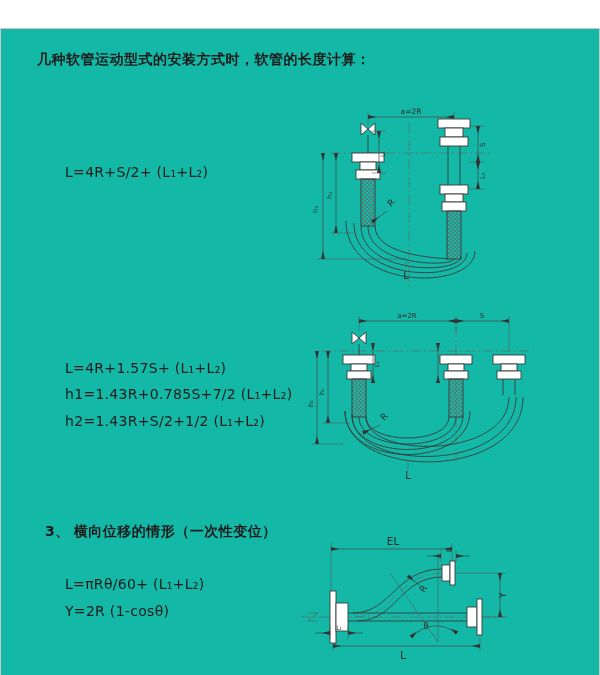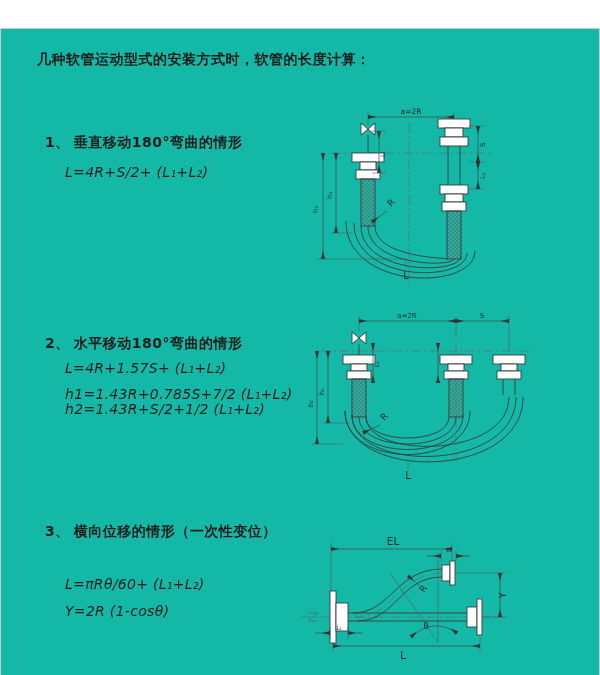--- a/index.html
+++ b/index.html
@@ -14,48 +14,41 @@
     position:absolute;left:36px;top:22px;
     font-size:14px;font-weight:600;letter-spacing:0.5px;
   }
   .sec-heading{
     position:absolute;font-size:14px;font-weight:600;letter-spacing:0.5px;
   }
   .sec-heading .sec-num{margin-right:4px;}
   .formula{
     position:absolute;font-size:14px;font-weight:400;letter-spacing:0.3px;
     white-space:pre;
-    font-style:italic;
   }
   svg{position:absolute;overflow:visible;}
   svg text{font-family:"DejaVu Sans","Liberation Sans",sans-serif;fill:#2b2b2b;}
   .ln{stroke:#3a3a3a;stroke-width:0.9;fill:none;}
   .fit{stroke:#3a3a3a;stroke-width:0.9;fill:#fff;}
   .dim{stroke:#444;stroke-width:0.7;fill:none;}
   .thin{stroke:#555;stroke-width:0.55;fill:none;}
   .cl{stroke:#666;stroke-width:0.6;fill:none;stroke-dasharray:10 3 2 3;}
 </style>
 </head>
 <body>
 
 <div class="page">
 
   <div class="doc-title">几种软管运动型式的安装方式时，软管的长度计算：</div>
 
-  <div class="sec-heading" style="left:44px;top:105px;">
-    <span class="sec-num">1、</span><span>垂直移动180°弯曲的情形</span>
-  </div>
   <div class="formula" style="left:64px;top:135px;">L=4R+S/2+ (L₁+L₂)</div>
 
-  <div class="sec-heading" style="left:44px;top:306px;">
-    <span class="sec-num">2、</span><span>水平移动180°弯曲的情形</span>
-  </div>
   <div class="formula" style="left:64px;top:331px;">L=4R+1.57S+ (L₁+L₂)</div>
   <div class="formula" style="left:64px;top:357px;">h1=1.43R+0.785S+7/2 (L₁+L₂)</div>
-  <div class="formula" style="left:64px;top:372px;text-align:center;">h2=1.43R+S/2+1/2 (L₁+L₂)</div>
+  <div class="formula" style="left:64px;top:384px;text-align:center;">h2=1.43R+S/2+1/2 (L₁+L₂)</div>
 
   <div class="sec-heading" style="left:44px;top:494px;">
     <span class="sec-num">3、</span><span>横向位移的情形（一次性变位）</span>
   </div>
   <div class="formula" style="left:64px;top:547px;">L=πRθ/60+ (L₁+L₂)</div>
   <div class="formula" style="left:64px;top:574px;">Y=2R (1-cosθ)</div>
 
   <svg style="left:300px;top:72px;" width="298" height="192" viewBox="0 0 298 192">
     <defs>
       <marker id="ar1" markerWidth="9" markerHeight="6" refX="8.5" refY="3" orient="auto-start-reverse" markerUnits="userSpaceOnUse">

